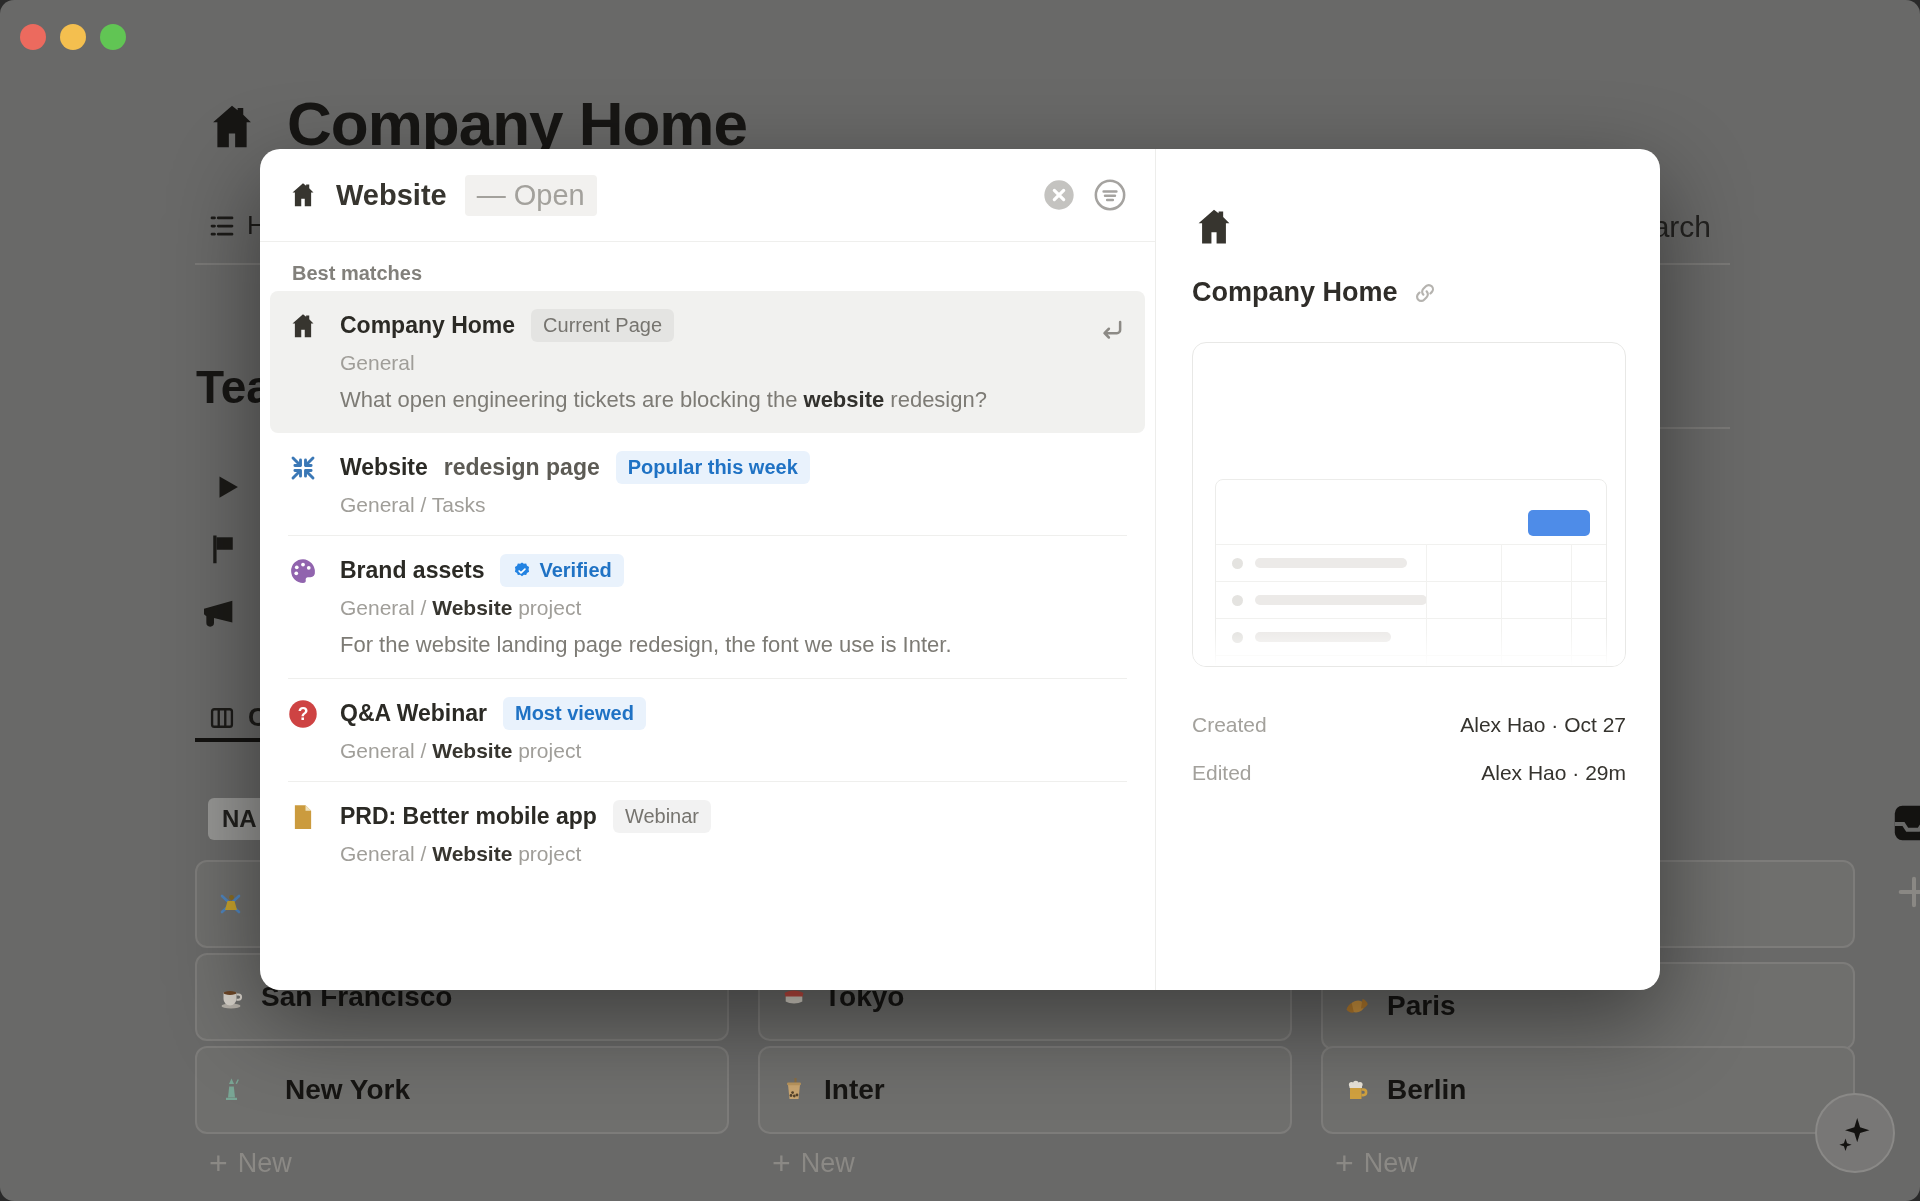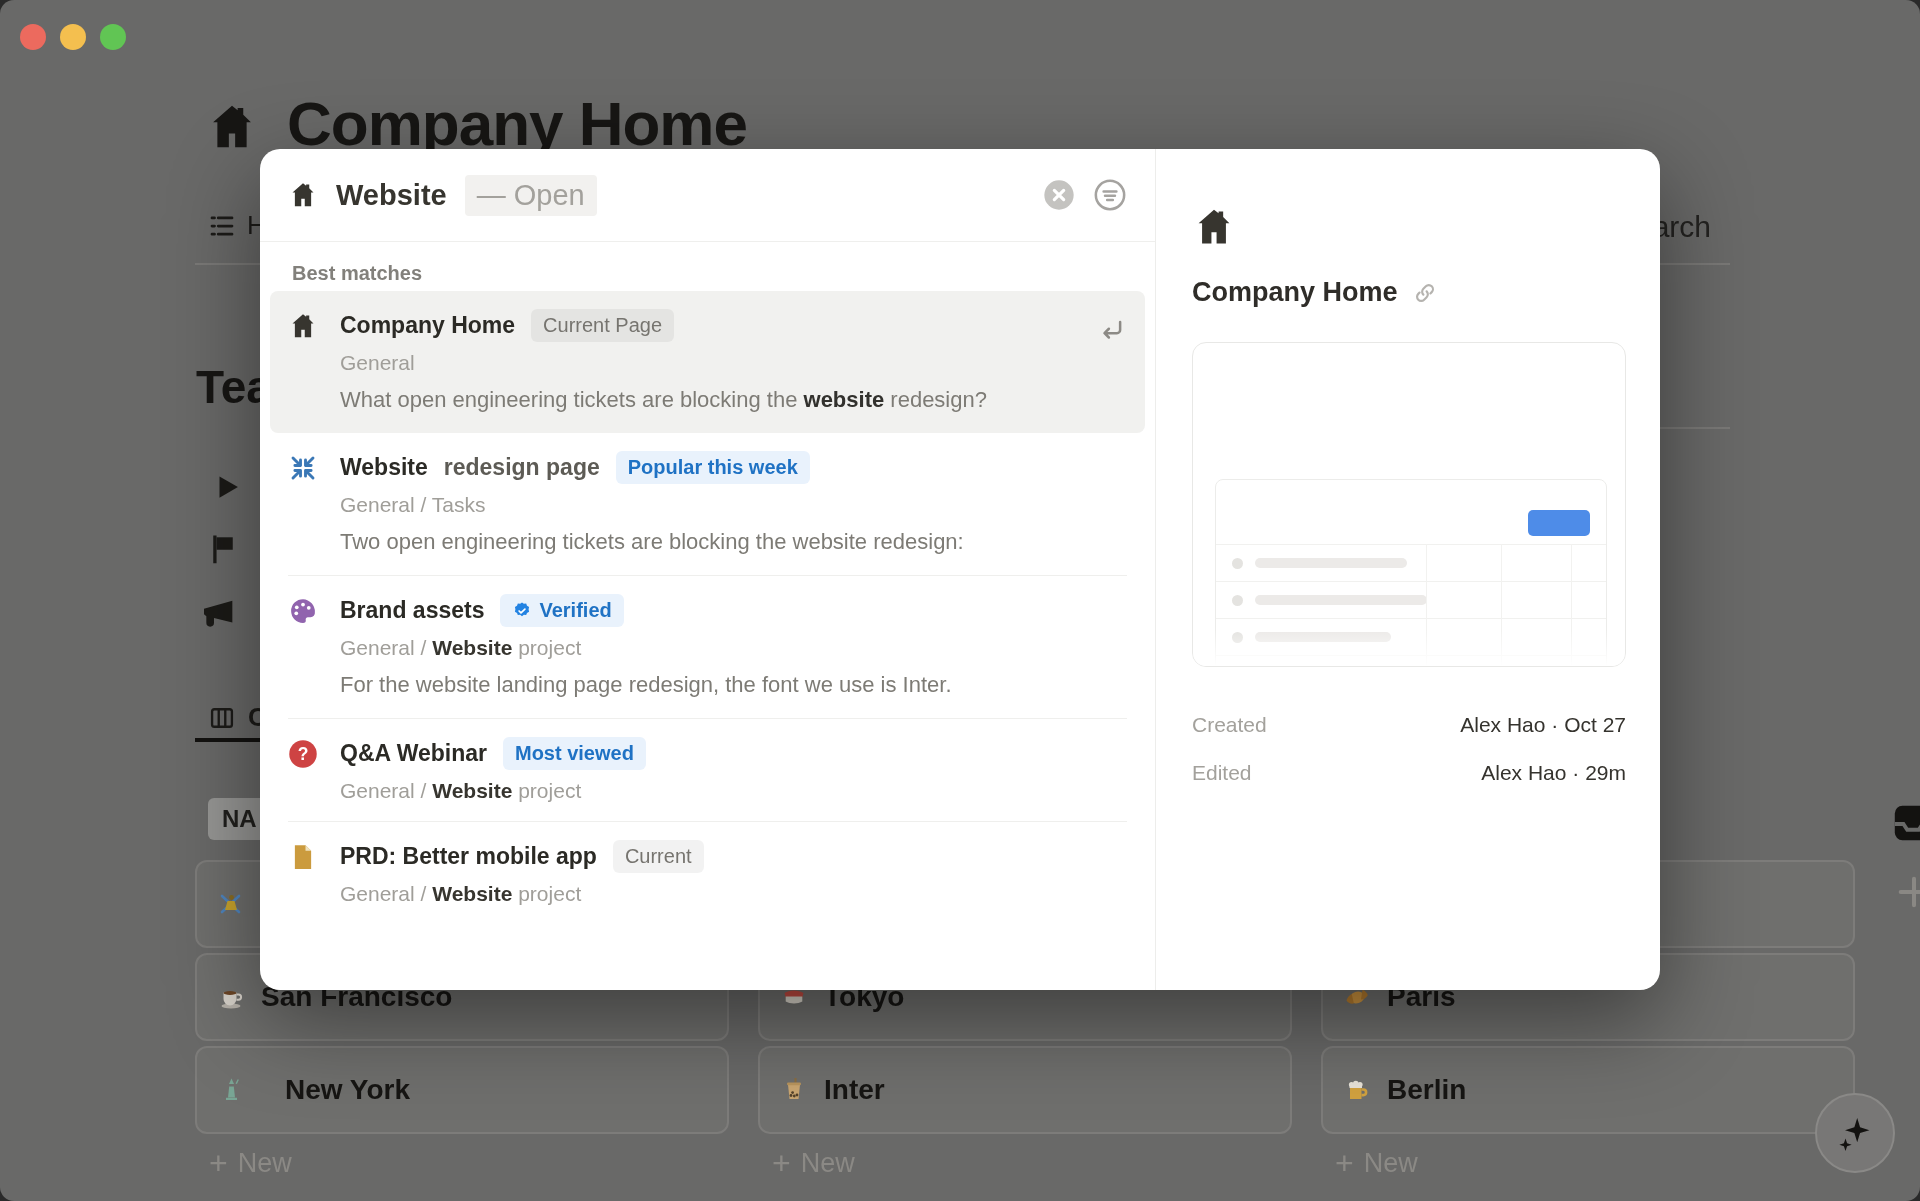--- a/index.html
+++ b/index.html
@@ -211,21 +211,21 @@
           </span>
           <span class="bcard-title">Inter</span>
         </div>
         <div class="new-btn">
           <span class="new-plus">+</span>
           <span>New</span>
         </div>
       </div>
       <div class="board-col" style="left: 1321px;">
         <div class="bcard" style="top: 0px;"></div>
-        <div class="bcard" style="top: 93px;">
+        <div class="bcard" style="top: 102px;">
           <span>
             <svg width="28" height="28" viewBox="0 0 28 28">
               <ellipse cx="14" cy="14.5" rx="7.5" ry="5.8" fill="#cf953f" transform="rotate(-18 14 14.5)"></ellipse>
               <path fill="#b67c2e" d="M3.5 17.5c.9-3.2 3-5.4 5.2-6.4l2.2 9.4c-3 .6-6.3-.9-7.4-3z"></path>
               <path fill="#b67c2e" d="M24.8 12.3c-1-3-3.2-4.7-5.3-5.2l-1.6 9.5c3 .1 5.8-2 6.9-4.3z"></path>
             </svg>
           </span>
           <span class="bcard-title">Paris</span>
         </div>
         <div class="bcard" style="top: 186px;">
@@ -322,21 +322,20 @@
             </span>
             <div class="row-body">
               <div class="title-line">
                 <span class="rt-b">Website</span>
                 <span class="rt-n"> redesign page</span>
                 <span class="badge badge-blue">
                   <span>Popular this week</span>
                 </span>
               </div>
               <div class="row-path"><span>General / Tasks</span></div>
-              <div class="row-snippet"><span>Two open engineering tickets are blocking the website redesign:</span></div>
             </div>
           </div>
           <div class="row-divider"></div>
           <div class="result-row">
             <span class="row-icon ">
               <svg width="30" height="30" viewBox="0 0 24 24">
                 <path fill="#9164ae" d="M12 2.5A9.5 9.5 0 0 0 2.5 12 9.5 9.5 0 0 0 12 21.5c1.6 0 2.5-1 2.2-2.2-.3-1.2.4-2.3 1.7-2.3H18A3.5 3.5 0 0 0 21.5 13 10 10 0 0 0 12 2.5z"></path>
                 <circle cx="7" cy="9" r="1.5" fill="#fff"></circle>
                 <circle cx="12" cy="6.8" r="1.5" fill="#fff"></circle>
                 <circle cx="16.6" cy="9.4" r="1.5" fill="#fff"></circle>
@@ -383,21 +382,21 @@
             <span class="row-icon ">
               <svg width="30" height="30" viewBox="0 0 24 24">
                 <path fill="#cb9b3e" d="M5.5 2.5H14l4.5 4.5v14.5H5.5z"></path>
                 <path fill="#efe3c0" d="M14 2.5V7h4.5z"></path>
               </svg>
             </span>
             <div class="row-body">
               <div class="title-line">
                 <span class="rt-b">PRD: Better mobile app</span>
                 <span class="badge badge-neutral">
-                  <span>Current</span>
+                  <span>Webinar</span>
                 </span>
               </div>
               <div class="row-path"><span>General / </span><span class="seg-b">Website</span><span> project</span></div>
             </div>
           </div>
         </div>
     </div>
 
     <div class="pane-right">
       <div class="panel-icon">

